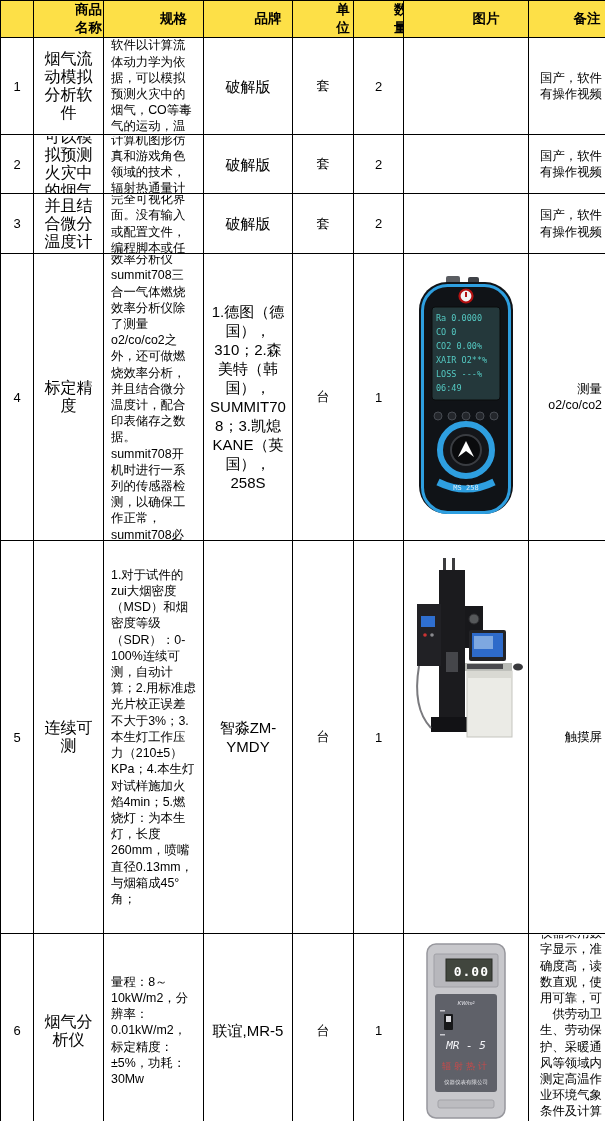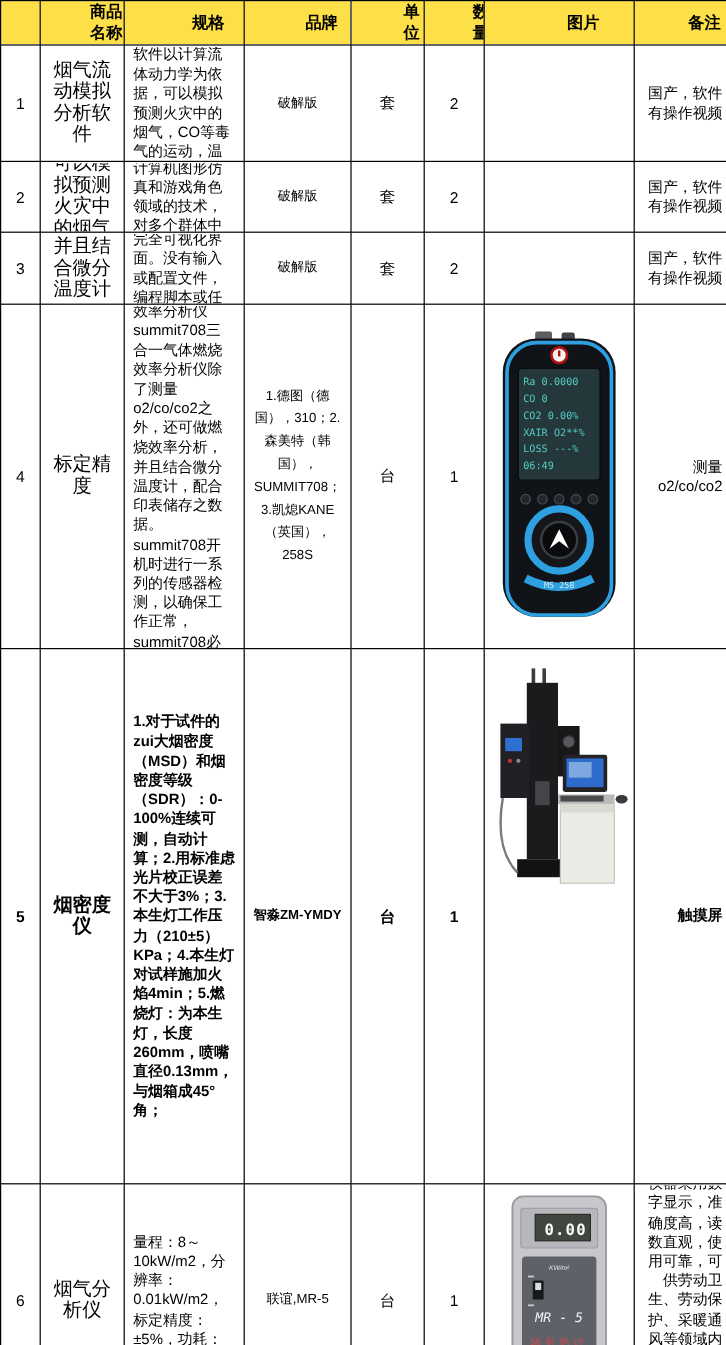--- a/index.html
+++ b/index.html
@@ -17,27 +17,27 @@
   }
   .sheet th{
     font-size:13.5px;font-weight:bold;text-align:center;background:#fde047;padding-left:40px;
   }
   tr.hrow{height:31px;}
   tr.r1{height:97px;} tr.r2{height:59px;} tr.r3{height:60px;}
   tr.r4{height:287px;} tr.r5{height:393px;} tr.r6{height:194px;}
 
   .cw{display:flex;align-items:center;justify-content:center;overflow:hidden;width:100%;}
   tr.r1 .cw{height:95px;} tr.r2 .cw{height:57px;} tr.r3 .cw{height:58px;}
-  tr.r4 .cw{height:285px;} tr.r5 .cw{height:445px;font-weight:bold;} tr.r6 .cw{height:192px;}
+  tr.r4 .cw{height:285px;} tr.r5 .cw{height:391px;} tr.r6 .cw{height:192px;}
   .cw > .t{width:100%;word-wrap:break-word;overflow-wrap:break-word;}
 
   .c-no .t, .c-unit .t, .c-qty .t{font-size:13px;text-align:center;}
   .c-name .t{font-size:16px;line-height:18px;text-align:center;padding:0 9px;box-sizing:border-box;}
   .c-spec .t{font-size:12.4px;line-height:16.2px;text-align:left;padding:12px 7px;box-sizing:border-box;}
-  .c-brand .t{font-size:11px;line-height:19px;text-align:center;padding:0 6px;box-sizing:border-box;}
+  .c-brand .t{font-size:15px;line-height:19px;text-align:center;padding:0 6px;box-sizing:border-box;}
   .c-remark .t{font-size:12.4px;line-height:16.2px;text-align:right;padding:0 3px;box-sizing:border-box;}
   .cw.pic-top{align-items:flex-start;padding-top:14px;box-sizing:border-box;}
 
   svg text{font-family:"DejaVu Sans Mono","Liberation Mono",monospace;}
   svg text.cn{font-family:"Liberation Sans","DejaVu Sans",sans-serif;}
 </style>
 </head>
 <body>
 
 <table class="sheet">
@@ -112,21 +112,21 @@
             <div class="t">2</div>
           </div>
         </td>
       <td class="c-name">
           <div class="cw">
             <div class="t">可以模拟预测火灾中的烟气</div>
           </div>
         </td>
       <td class="c-spec">
           <div class="cw">
-            <div class="t">计算机图形仿真和游戏角色领域的技术，对多个群体中</div>
+            <div class="t">计算机图形仿真和游戏角色领域的技术，辐射热通量计</div>
           </div>
         </td>
       <td class="c-brand">
           <div class="cw">
             <div class="t">破解版</div>
           </div>
         </td>
       <td class="c-unit">
           <div class="cw">
             <div class="t">套</div>
@@ -263,21 +263,21 @@
     </tr>
 
     <tr class="r5">
       <td class="c-no">
           <div class="cw">
             <div class="t">5</div>
           </div>
         </td>
       <td class="c-name">
           <div class="cw">
-            <div class="t">烟密度仪</div>
+            <div class="t">连续可测</div>
           </div>
         </td>
       <td class="c-spec">
           <div class="cw">
             <div class="t">1.对于试件的zui大烟密度（MSD）和烟密度等级（SDR）：0-100%连续可测，自动计算；2.用标准虑光片校正误差不大于3%；3.本生灯工作压力（210±5）KPa；4.本生灯对试样施加火焰4min；5.燃烧灯：为本生灯，长度260mm，喷嘴直径0.13mm，与烟箱成45°角；</div>
           </div>
         </td>
       <td class="c-brand">
           <div class="cw">
             <div class="t">智淼ZM-YMDY</div>

